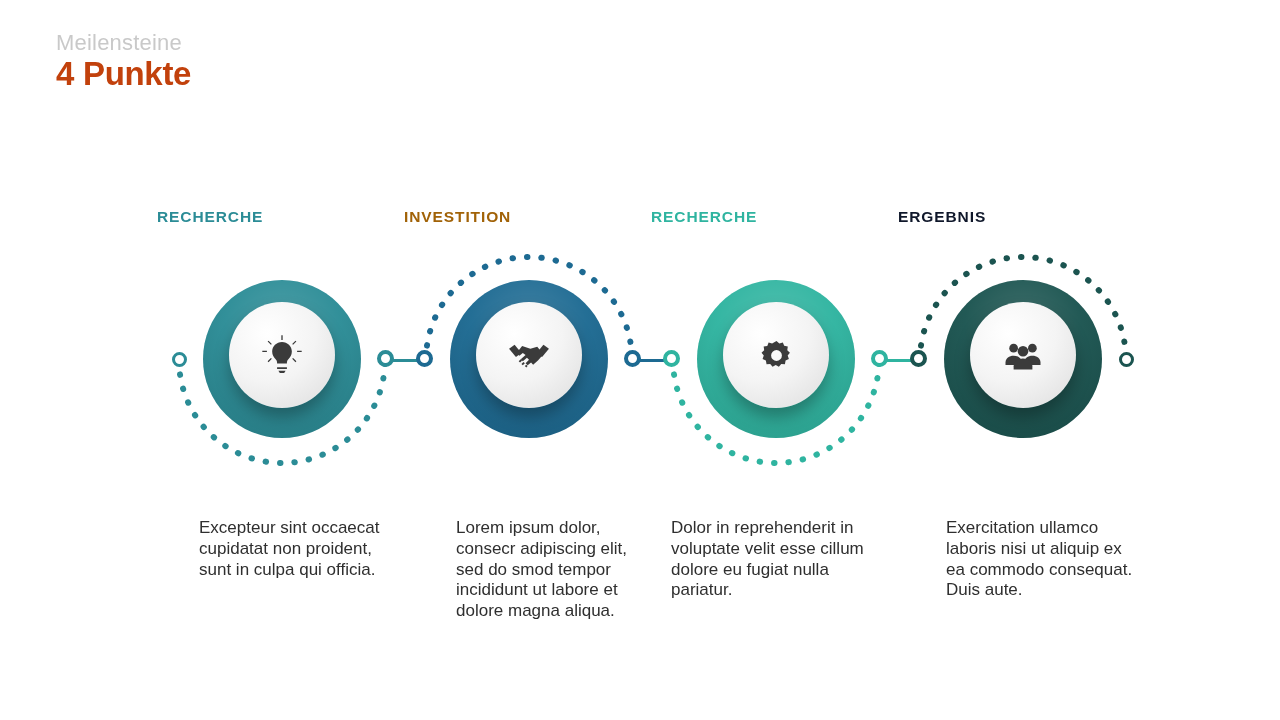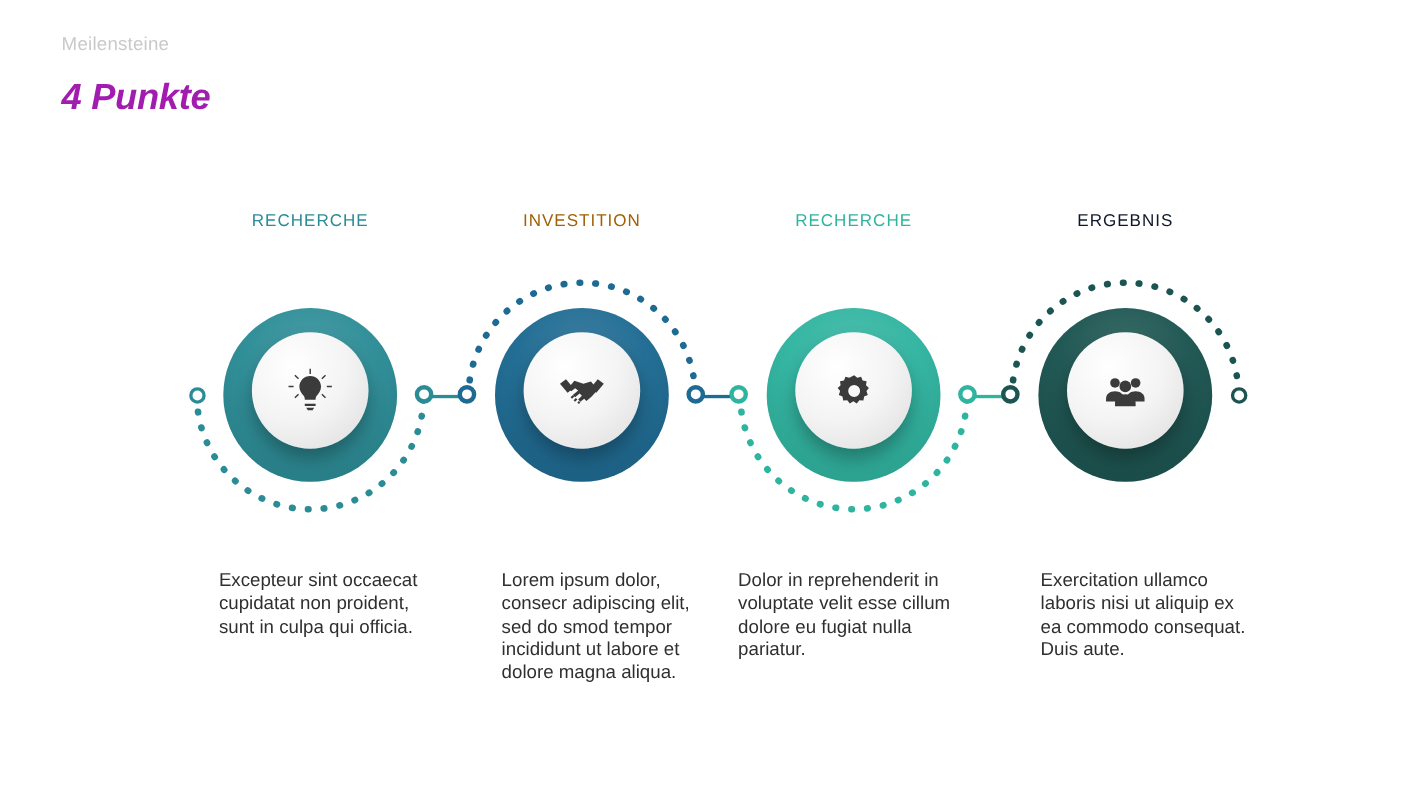--- a/index.html
+++ b/index.html
@@ -7,47 +7,44 @@
     width: 1280px; height: 720px;
     background: #ffffff;
     font-family: "Liberation Sans", sans-serif;
     overflow: hidden;
   }
   .slide { position: relative; width: 1280px; height: 720px; background: #fff; }
 
   
   .header { position: absolute; left: 56px; top: 30px; }
   .eyebrow {
-    font-size: 17px;
+    font-size: 22px;
     color: #c9c9c9;
     letter-spacing: 0.2px;
     font-weight: 400;
     line-height: 1.2;
   }
   .title {
     font-size: 33px;
     font-weight: bold;
-    color: #a21caf;
+    color: #c2410c;
     letter-spacing: -0.3px;
-    margin-top: 20px;
     line-height: 1.1;
-    font-style: italic;
   }
   .arc-layer { position: absolute; left: 0; top: 0; width: 1280px; height: 720px; }
 
   
   .step { position: absolute; top: 0; width: 250px; }
 
   .step-label {
     position: absolute;
-    top: 192px;
+    top: 208px;
     width: 250px;
-    text-align: center;
     font-size: 15.5px;
-    font-weight: normal;
+    font-weight: bold;
     letter-spacing: 0.9px;
   }
 
   .circle-wrap {
     position: absolute;
     top: 280px;
     left: 46px;
     width: 158px;
     height: 158px;
   }

